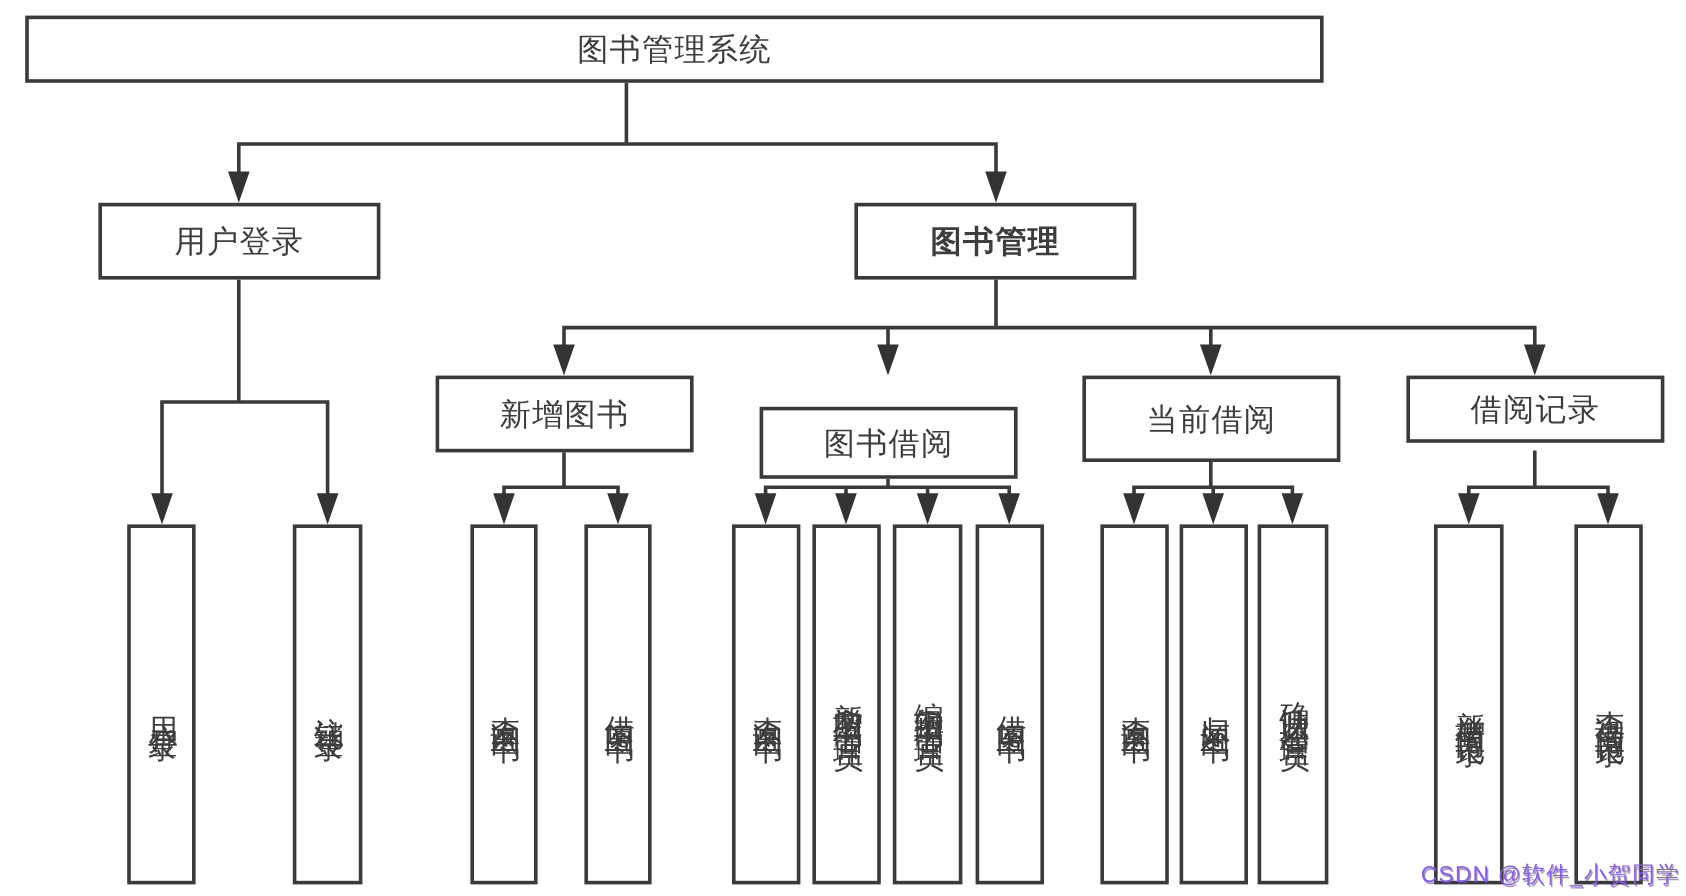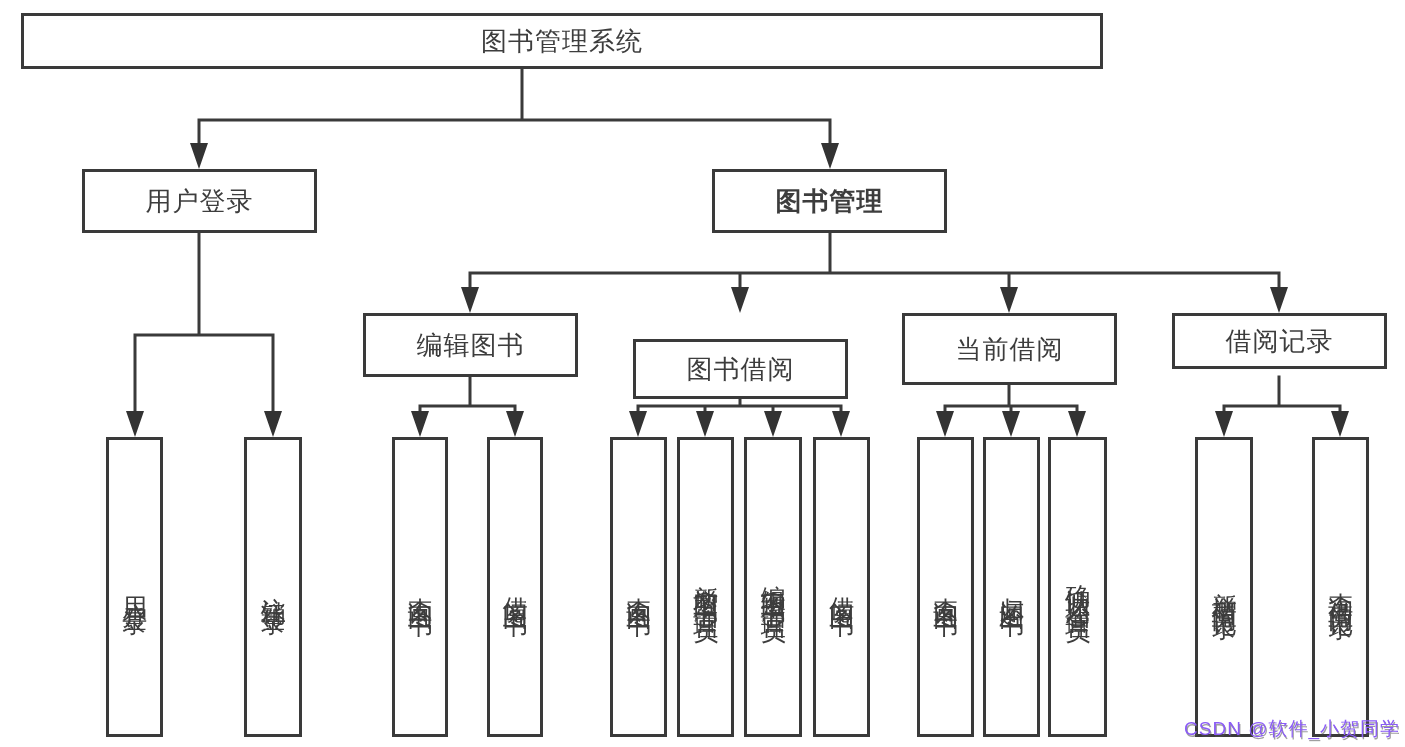--- a/index.html
+++ b/index.html
@@ -119,21 +119,21 @@
   </div>
 
   <div class="node hbox l2-a">
     <span>用户登录</span>
   </div>
   <div class="node hbox l2-b">
     <span>图书管理</span>
   </div>
 
   <div class="node hbox l3-a">
-    <span>编辑图书</span>
+    <span>新增图书</span>
   </div>
   <div class="node hbox l3-b">
     <span>图书借阅</span>
   </div>
   <div class="node hbox l3-c">
     <span>当前借阅</span>
   </div>
   <div class="node hbox l3-d">
     <span>借阅记录</span>
   </div>

